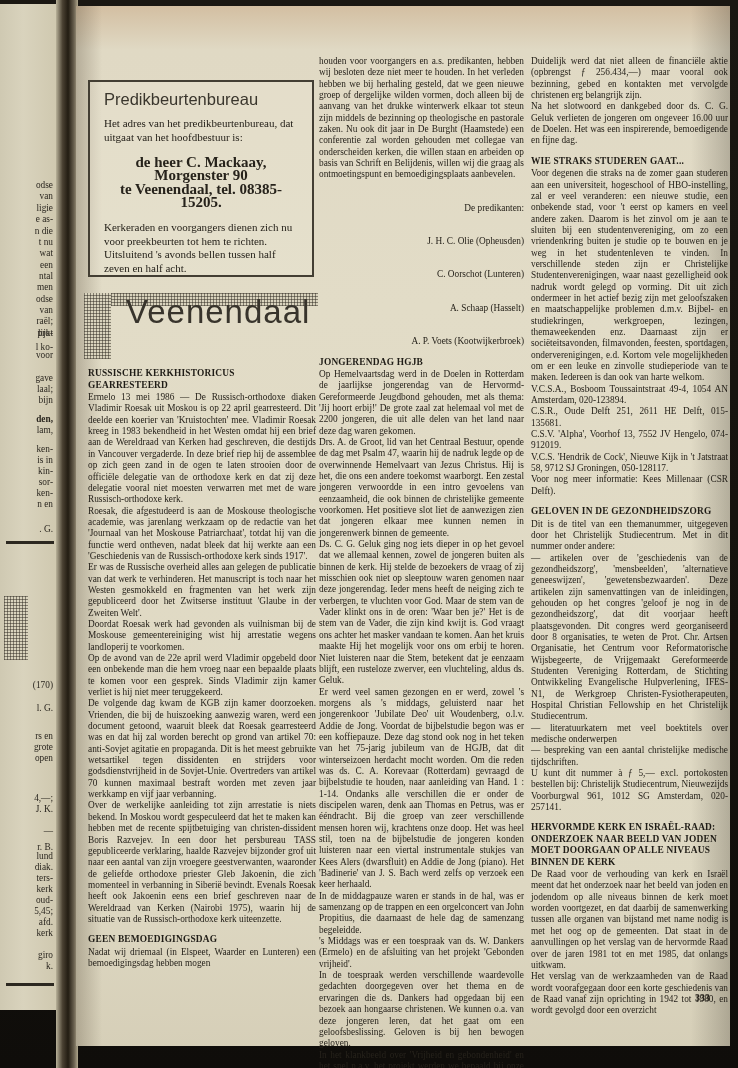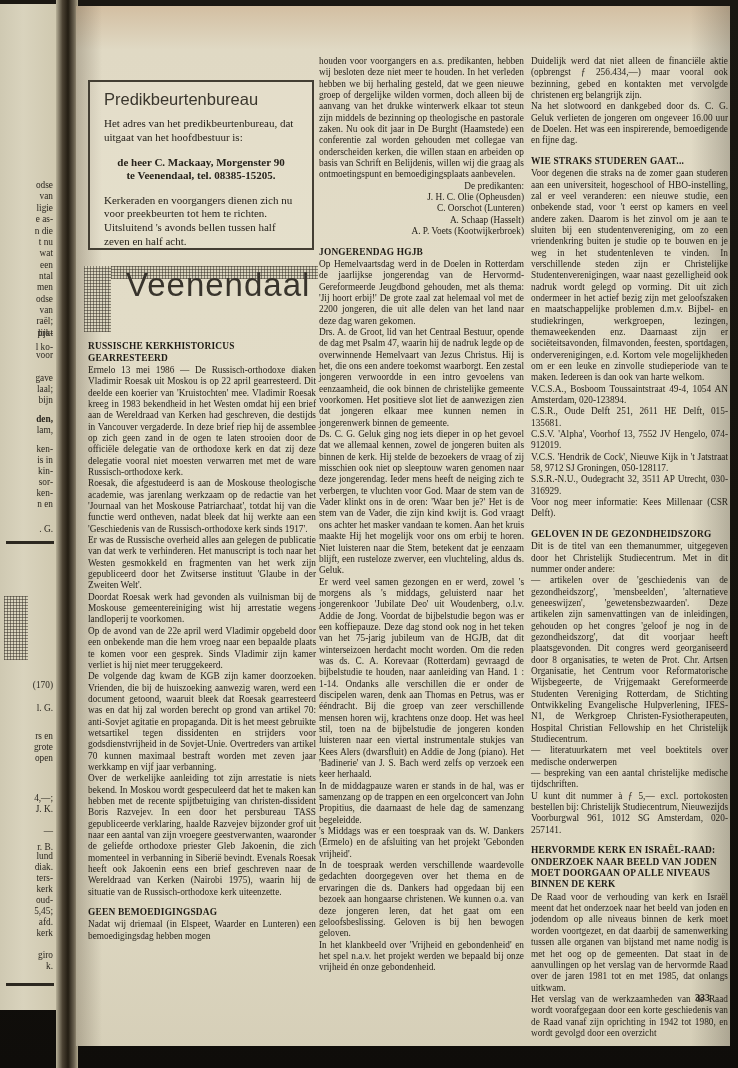--- a/index.html
+++ b/index.html
@@ -29,27 +29,27 @@
       repeating-linear-gradient(0deg,rgba(45,40,32,.5) 0 1px,transparent 1px 3px),
       repeating-linear-gradient(90deg,rgba(45,40,32,.5) 0 1px,transparent 1px 3px);}
 
   .col{position:absolute;text-align:justify;font-size:9.3px;line-height:11.35px;color:#26221b;}
   .col-1{left:12px;top:70px;width:228px;}
   .col-2{left:243px;top:50px;width:205px;}
   .col-3{left:455px;top:50px;width:197px;}
 
   p.body-para{margin:0;}
   h3.art-heading{margin:9px 0 1px;font-size:9.4px;line-height:11.4px;letter-spacing:.2px;text-align:left;color:#1f1c16;}
-  .right-line{text-align:right;}
+  .right-line{text-align:right;margin-top:22px;}
 
   
   .pred-box{border:2px solid #433e33;padding:10px 14px 0;margin:4px 2px 0 0;background:rgba(240,235,219,.25);}
   .pred-title{font-family:"Liberation Sans",sans-serif;font-weight:400;font-size:16.5px;color:#3a362d;margin:2px 0 12px;}
   .pred-intro,.pred-outro{font-size:11px;line-height:13.6px;text-align:left;margin:0;}
-  .pred-addr{font-weight:bold;text-align:center;font-size:11px;line-height:13.6px;margin:11px 0;}
+  .pred-addr{font-weight:bold;text-align:center;font-size:15px;line-height:13.6px;margin:11px 0;}
   .pred-outro{margin-top:11px;}
 
   
   .kerk-header{position:relative;height:66px;margin:16px 0 4px;}
   .kerk-topbar{position:absolute;left:-4px;right:-2px;top:0;height:13px;}
   .kerk-leftbar{position:absolute;left:-4px;top:0;width:27px;height:66px;}
   .kerk-title{position:absolute;left:38px;top:13px;font-family:"Liberation Sans",sans-serif;
     font-size:33px;font-weight:400;color:#38342c;letter-spacing:1px;}
 
   .page-number{position:absolute;right:20px;top:986px;font-size:10px;font-weight:bold;color:#26221b;}
@@ -173,21 +173,20 @@
     <div class="col col-3">
       <div>
           <p class="body-para">Duidelijk werd dat niet alleen de financiële aktie (opbrengst ƒ 256.434,—) maar vooral ook bezinning, gebed en kontakten met vervolgde christenen erg belangrijk zijn.</p>
           <p class="body-para">Na het slotwoord en dankgebed door ds. C. G. Geluk verlieten de jongeren om ongeveer 16.00 uur de Doelen. Het was een inspirerende, bemoedigende en fijne dag.</p>
           <h3 class="art-heading">WIE STRAKS STUDEREN GAAT...</h3>
           <p class="body-para">Voor degenen die straks na de zomer gaan studeren aan een universiteit, hogeschool of HBO-instelling, zal er veel veranderen: een nieuwe studie, een onbekende stad, voor 't eerst op kamers en veel andere zaken. Daarom is het zinvol om je aan te sluiten bij een studentenvereniging, om zo een vriendenkring buiten je studie op te bouwen en je weg in het studentenleven te vinden. In verschillende steden zijn er Christelijke Studentenverenigingen, waar naast gezelligheid ook nadruk wordt gelegd op vorming. Dit uit zich ondermeer in het actief bezig zijn met geloofszaken en maatschappelijke problemen d.m.v. Bijbel- en studiekringen, werkgroepen, lezingen, themaweekenden enz. Daarnaast zijn er sociëteitsavonden, filmavonden, feesten, sportdagen, onderverenigingen, e.d. Kortom vele mogelijkheden om er een leuke en zinvolle studieperiode van te maken. Iedereen is dan ook van harte welkom.</p>
           <p class="body-para">V.C.S.A., Bosboom Toussaintstraat 49-4, 1054 AN Amsterdam, 020-123894.</p>
           <p class="body-para">C.S.R., Oude Delft 251, 2611 HE Delft, 015-135681.</p>
           <p class="body-para">C.S.V. 'Alpha', Voorhof 13, 7552 JV Hengelo, 074-912019.</p>
           <p class="body-para">V.C.S. 'Hendrik de Cock', Nieuwe Kijk in 't Jatstraat 58, 9712 SJ Groningen, 050-128117.</p>
-          <p class="body-para">S.S.R.-N.U., Oudegracht 32, 3511 AP Utrecht, 030-316929.</p>
           <p class="body-para">Voor nog meer informatie: Kees Millenaar (CSR Delft).</p>
           <h3 class="art-heading">GELOVEN IN DE GEZONDHEIDSZORG</h3>
           <p class="body-para">Dit is de titel van een themanummer, uitgegeven door het Christelijk Studiecentrum. Met in dit nummer onder andere:</p>
           <p class="body-para">— artikelen over de 'geschiedenis van de gezondheidszorg', 'mensbeelden', 'alternatieve geneeswijzen', 'gewetensbezwaarden'. Deze artikelen zijn samenvattingen van de inleidingen, gehouden op het congres 'geloof je nog in de gezondheidszorg', dat dit voorjaar heeft plaatsgevonden. Dit congres werd georganiseerd door 8 organisaties, te weten de Prot. Chr. Artsen Organisatie, het Centrum voor Reformatorische Wijsbegeerte, de Vrijgemaakt Gereformeerde Studenten Vereniging Rotterdam, de Stichting Ontwikkeling Evangelische Hulpverlening, IFES-N1, de Werkgroep Christen-Fysiotherapeuten, Hospital Christian Fellowship en het Christelijk Studiecentrum.</p>
           <p class="body-para">— literatuurkatern met veel boektitels over medische onderwerpen</p>
           <p class="body-para">— bespreking van een aantal christelijke medische tijdschriften.</p>
           <p class="body-para">U kunt dit nummer à ƒ 5,— excl. portokosten bestellen bij: Christelijk Studiecentrum, Nieuwezijds Voorburgwal 961, 1012 SG Amsterdam, 020-257141.</p>
           <h3 class="art-heading">HERVORMDE KERK EN ISRAËL-RAAD: ONDERZOEK NAAR BEELD VAN JODEN MOET DOORGAAN OP ALLE NIVEAUS BINNEN DE KERK</h3>
           <p class="body-para">De Raad voor de verhouding van kerk en Israël meent dat het onderzoek naar het beeld van joden en jodendom op alle niveaus binnen de kerk moet worden voortgezet, en dat daarbij de samenwerking tussen alle organen van bijstand met name nodig is met het oog op de gemeenten. Dat staat in de aanvullingen op het verslag van de hervormde Raad over de jaren 1981 tot en met 1985, dat onlangs uitkwam.</p>
           <p class="body-para">Het verslag van de werkzaamheden van de Raad wordt voorafgegaan door een korte geschiedenis van de Raad vanaf zijn oprichting in 1942 tot 1980, en wordt gevolgd door een overzicht</p>

